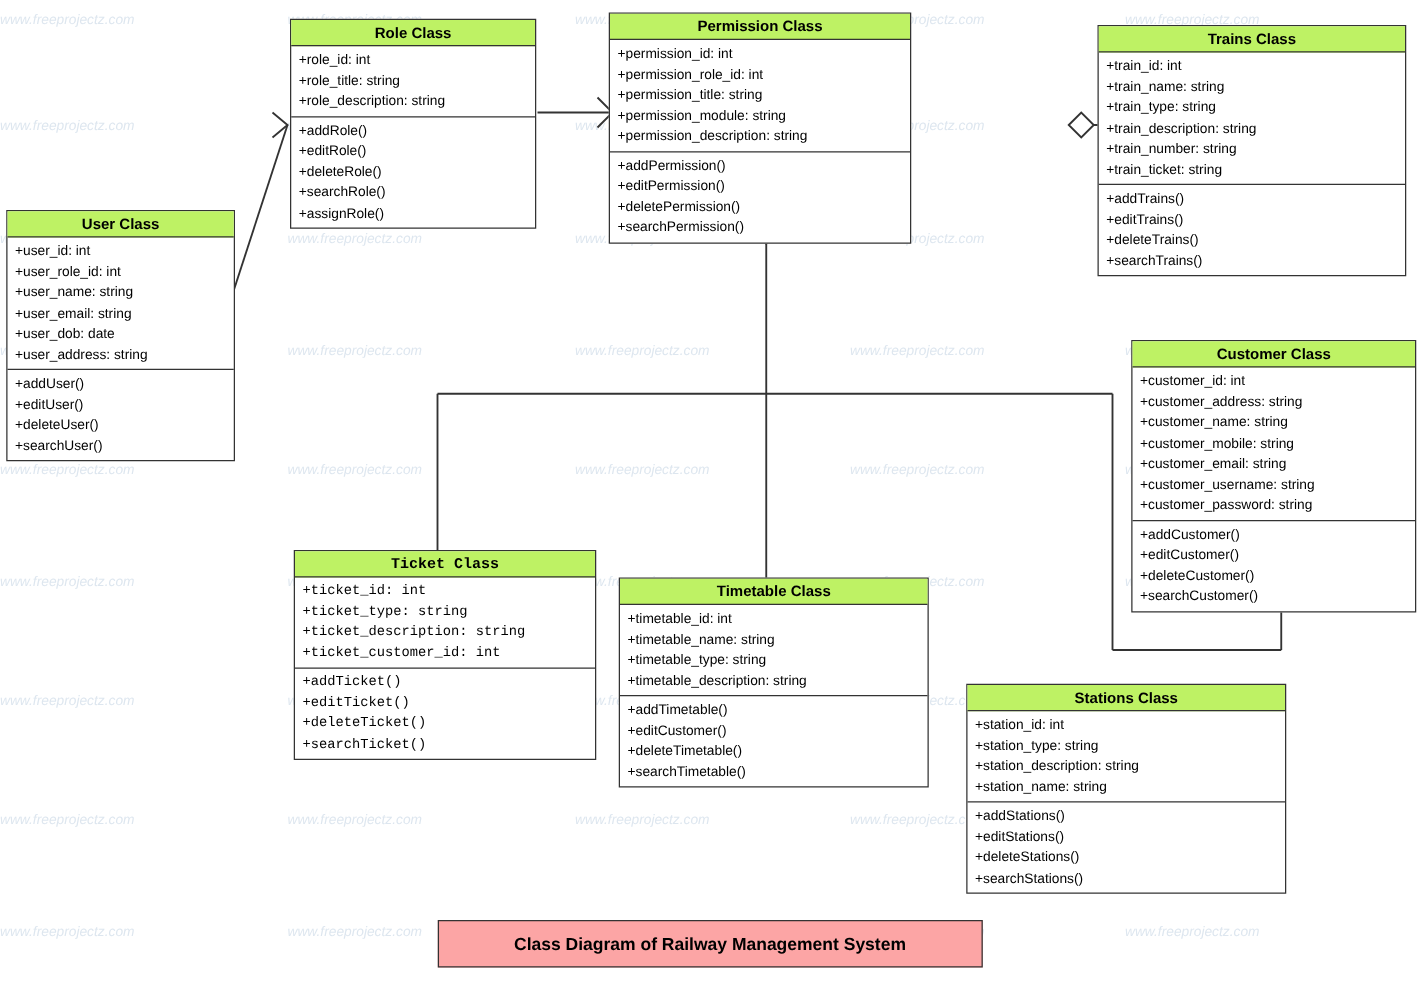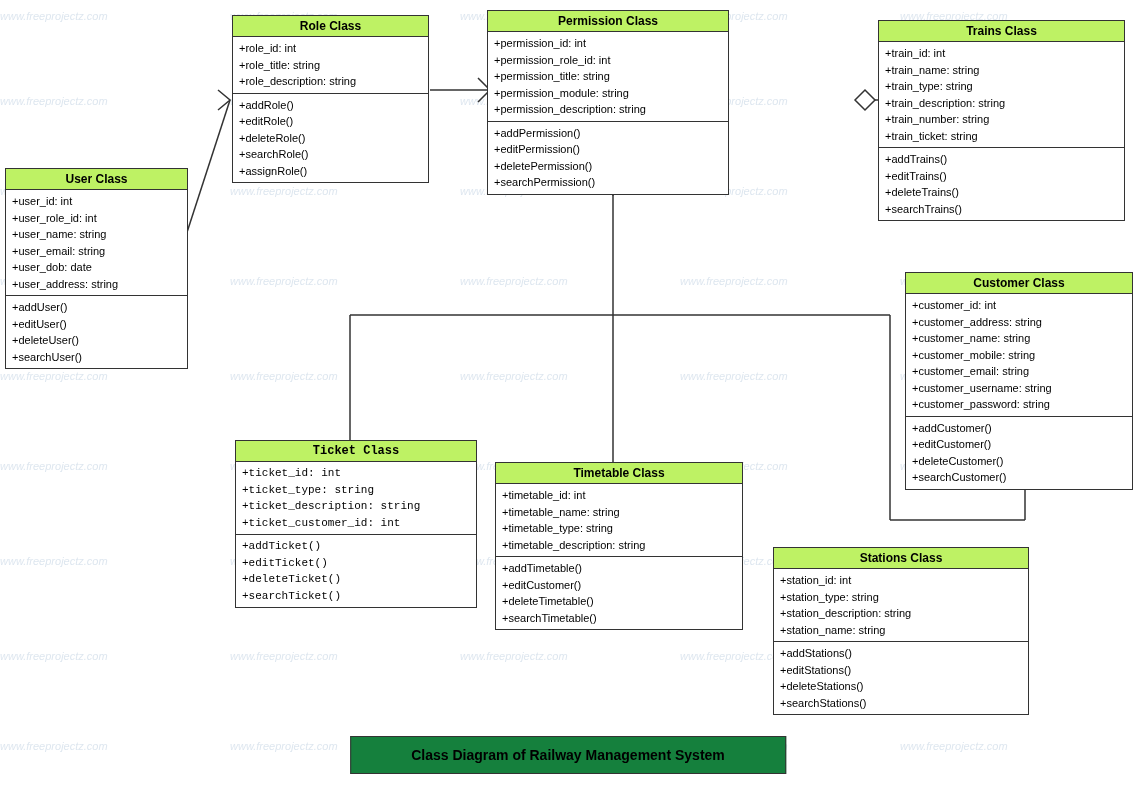--- a/index.html
+++ b/index.html
@@ -65,21 +65,21 @@
     
     .diagram-title {
       position: absolute;
       bottom: 18px;
       left: 50%;
       transform: translateX(-50%);
       border: 1.5px solid #333;
       padding: 10px 60px;
       font-size: 14px;
       font-weight: bold;
-      background: #15803d;
+      background: #fca5a5;
       z-index: 10;
       white-space: nowrap;
     }
   </style>
 </head>
 <body>
 
 <div class="watermark" style="top:10px; left:0px">www.freeprojectz.com</div>
 <div class="watermark" style="top:10px; left:230px">www.freeprojectz.com</div>
 <div class="watermark" style="top:10px; left:460px">www.freeprojectz.com</div>

